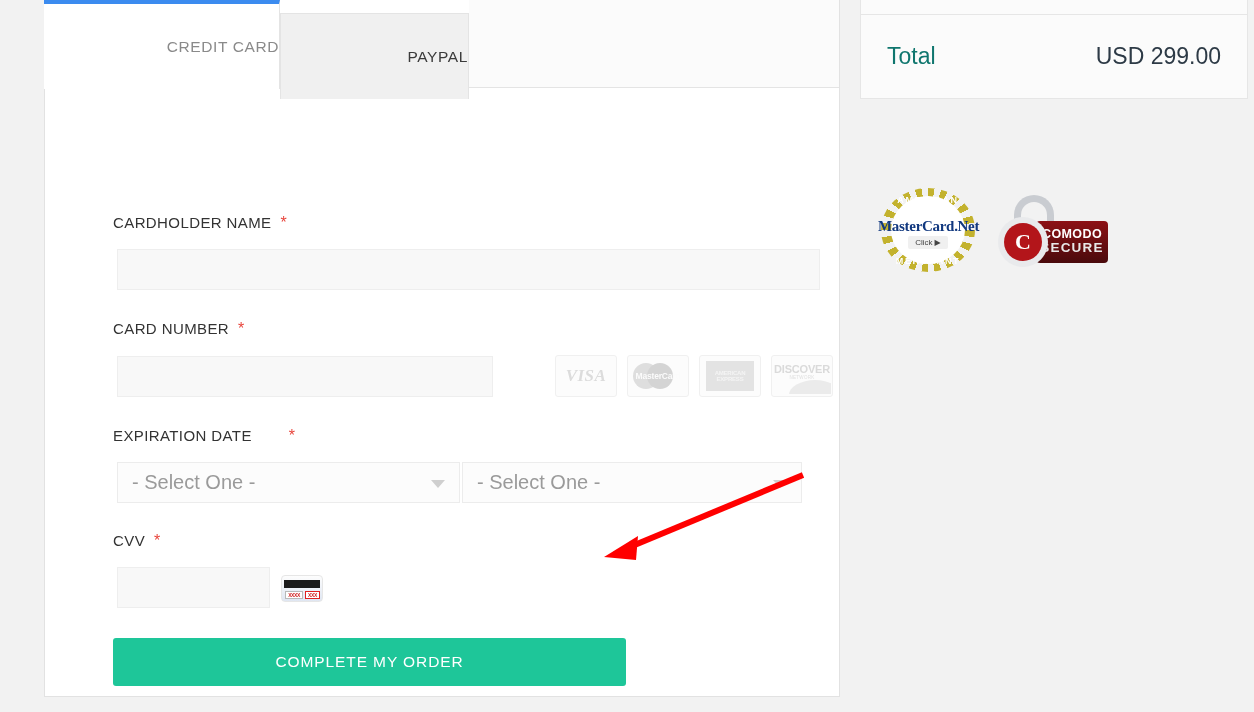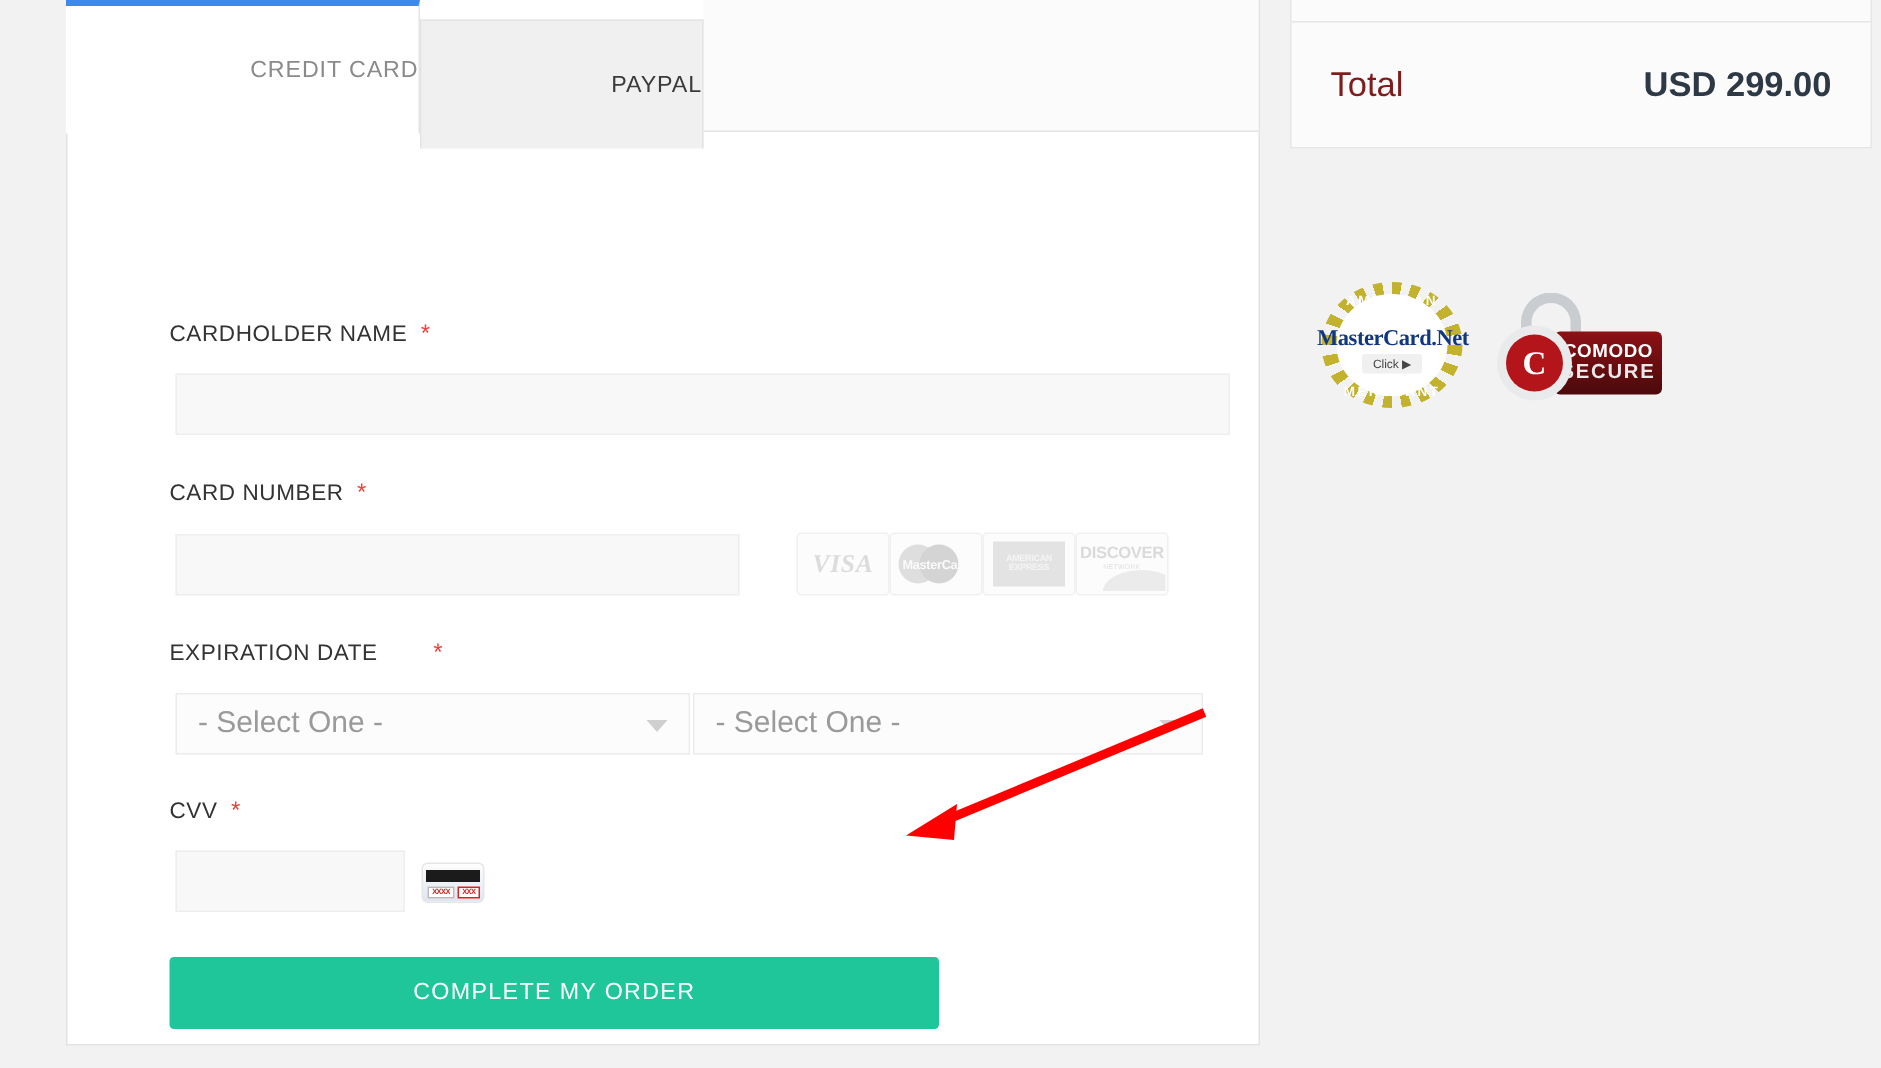--- a/index.html
+++ b/index.html
@@ -60,21 +60,21 @@
     font-size: 20px; color: #9a9a9a; cursor: pointer;
   }
   .sel .caret {
     position: absolute; right: 14px; top: 50%; margin-top: -3px;
     width: 0; height: 0;
     border-left: 7px solid transparent; border-right: 7px solid transparent;
     border-top: 8px solid #cfcfcf;
   }
 
   
-  .brands { position: absolute; left: 486px; top: 267px; display: flex; }
+  .brands { position: absolute; left: 510px; top: 267px; display: flex; gap: 10px; }
   .brand {
     width: 62px; height: 42px; background: #fcfcfc;
     border: 1px solid #f0f0f0; border-radius: 3px;
     display: flex; align-items: center; justify-content: center;
     overflow: hidden;
   }
   .b-visa {
     font-family: "Liberation Serif", serif; font-style: italic;
     font-weight: bold; font-size: 17px; color: #dcdcdc; letter-spacing: 0.5px;
   }
@@ -148,22 +148,22 @@
   .summary {
     position: absolute; left: 860px; top: -42px; width: 388px;
     background: #fbfbfb; border: 1px solid #e6e6e6;
   }
   .sum-row {
     display: flex; align-items: center; justify-content: space-between;
     padding: 0 26px; height: 56px;
   }
   .sum-row.tax { color: #8b8b8b; font-size: 16.5px; border-bottom: 1px solid #e6e6e6; }
   .sum-row.total { height: 83px; }
-  .sum-row.total .k { font-size: 23px; color: #7f1d1d; }
-  .sum-row.total .v { font-size: 23px; color: #2d3a46; font-weight: bold; }
+  .sum-row.total .k { font-size: 23px; color: #0f766e; }
+  .sum-row.total .v { font-size: 23px; color: #2d3a46; font-weight: normal; }
 
   
   .badges { position: absolute; left: 878px; top: 186px; display: flex; align-items: center; gap: 14px; }
 
   .authnet { position: relative; width: 100px; height: 88px; }
   .authnet .gearteeth {
     position: absolute; left: 3px; top: 2px; width: 94px; height: 84px;
     border-radius: 50%; background:
       repeating-conic-gradient(#c3b22e 0deg 9deg, transparent 9deg 18deg);
   }

